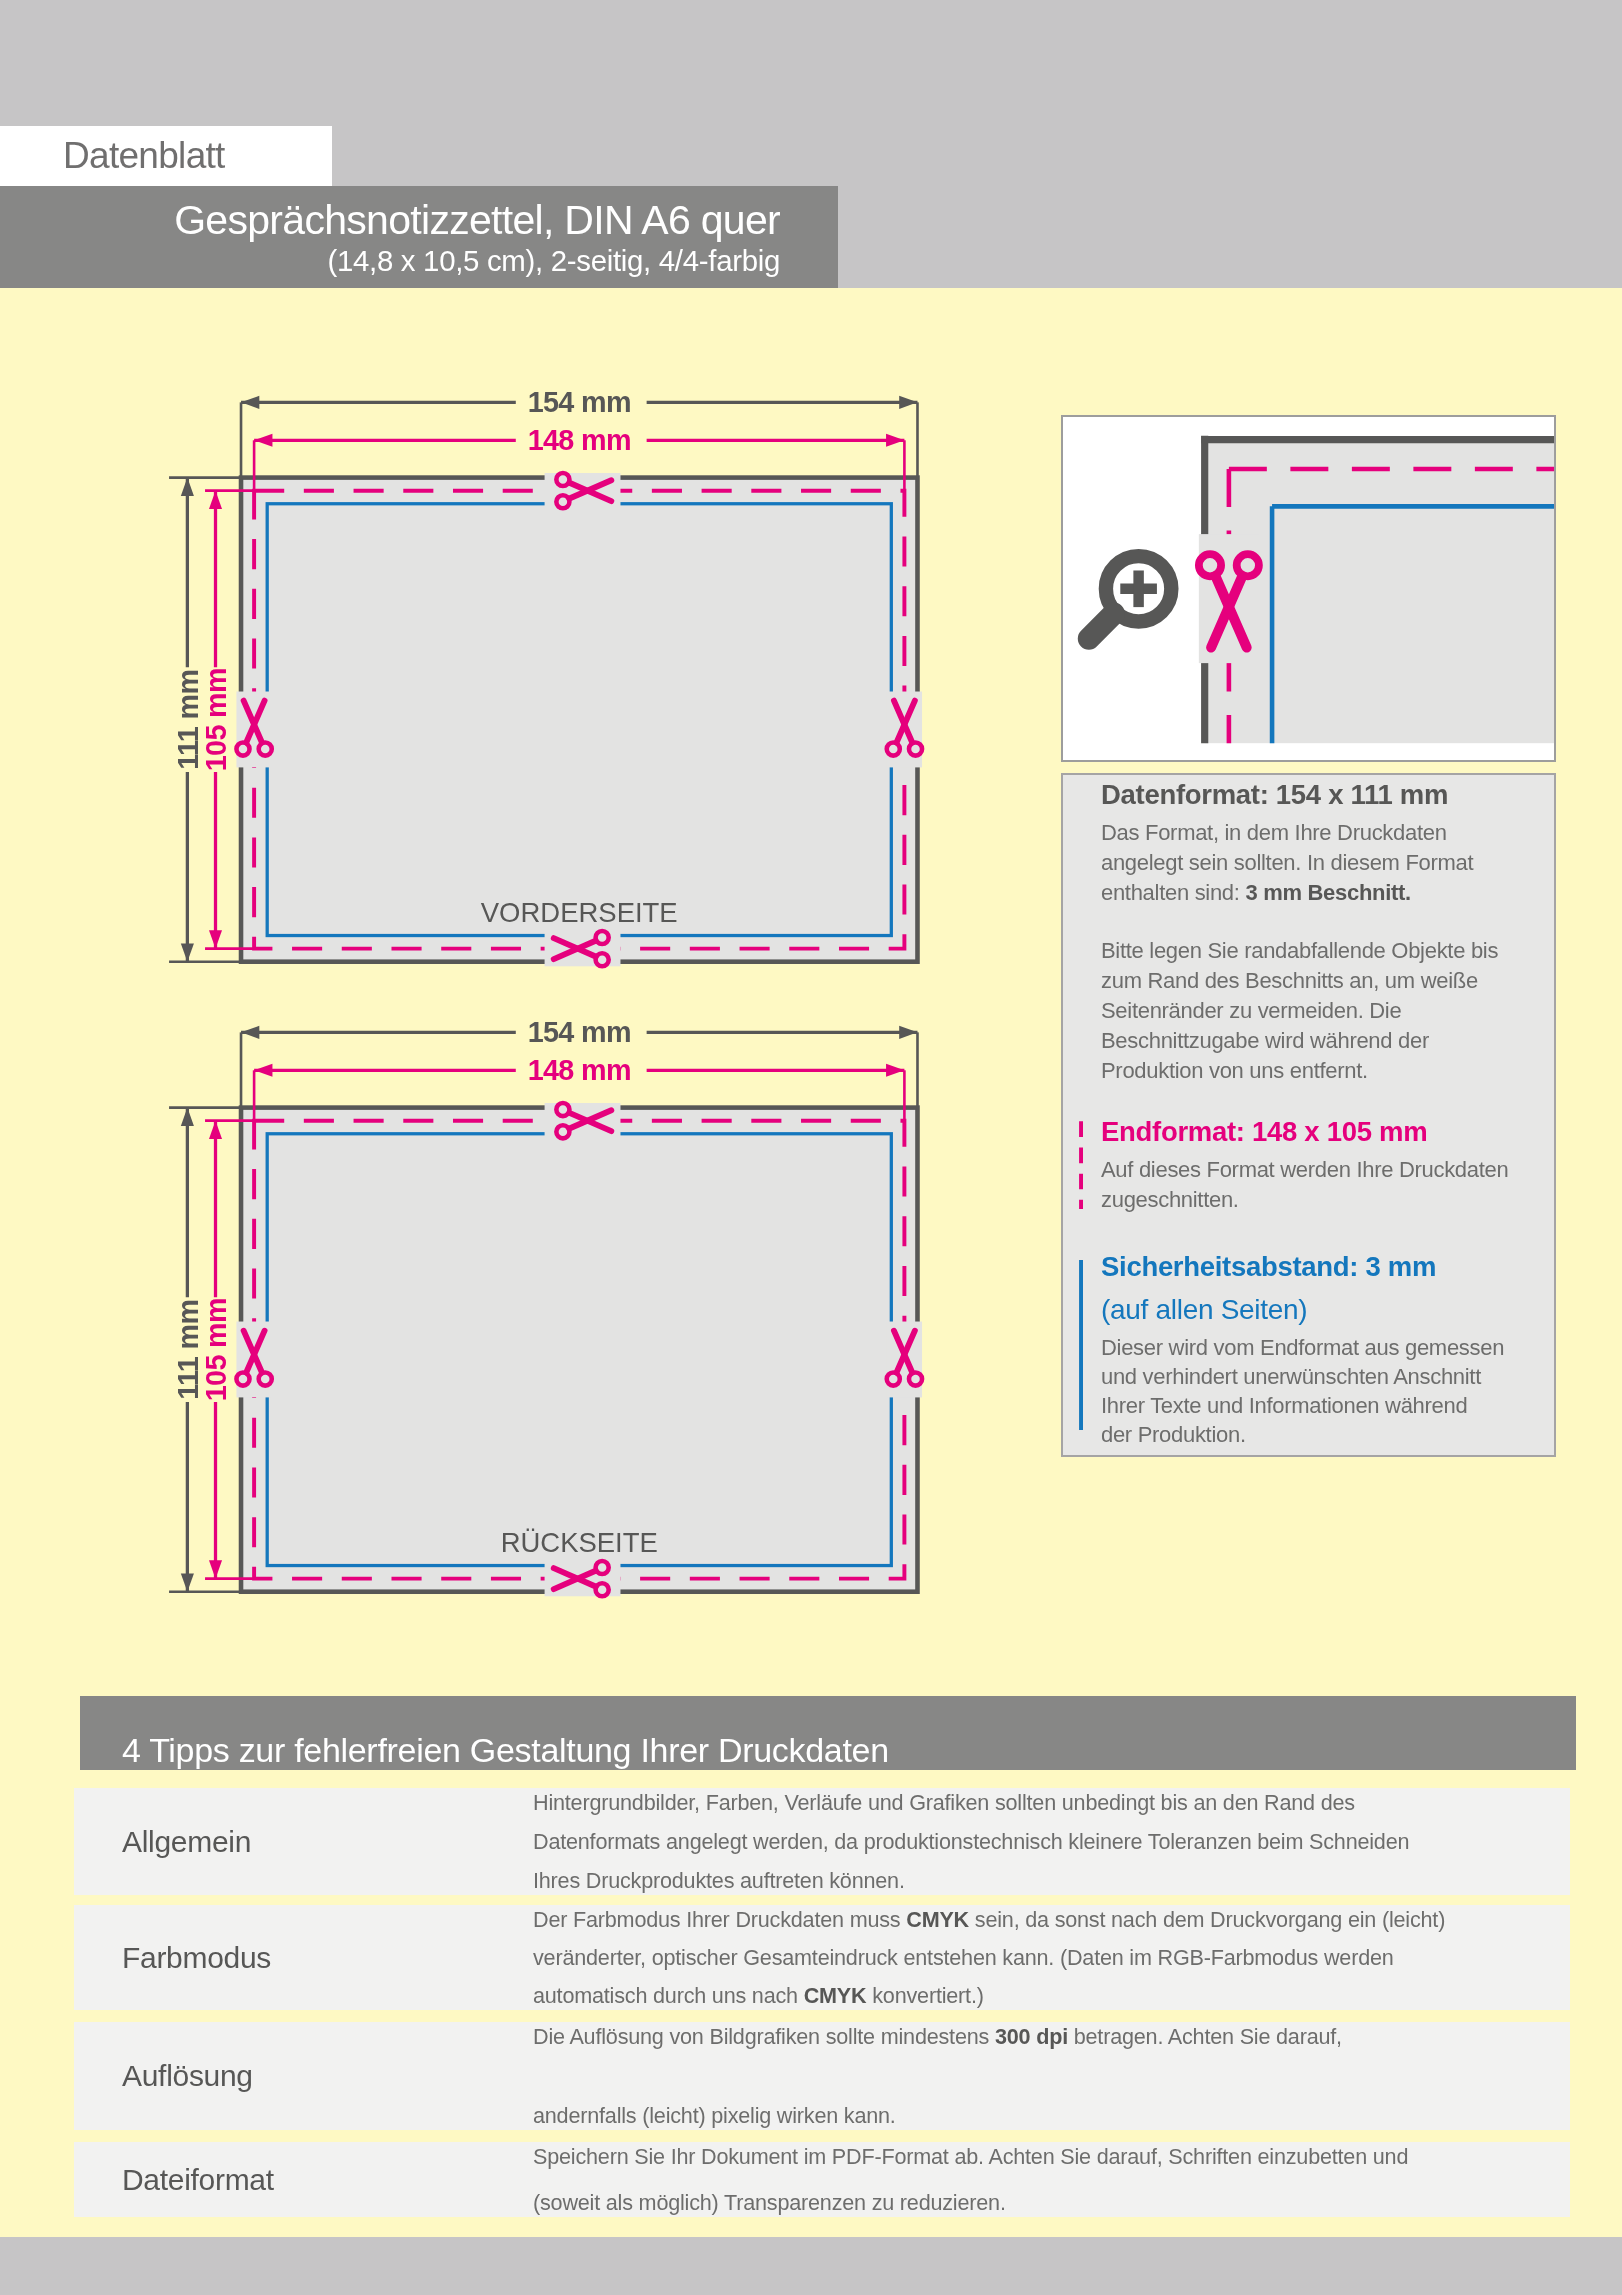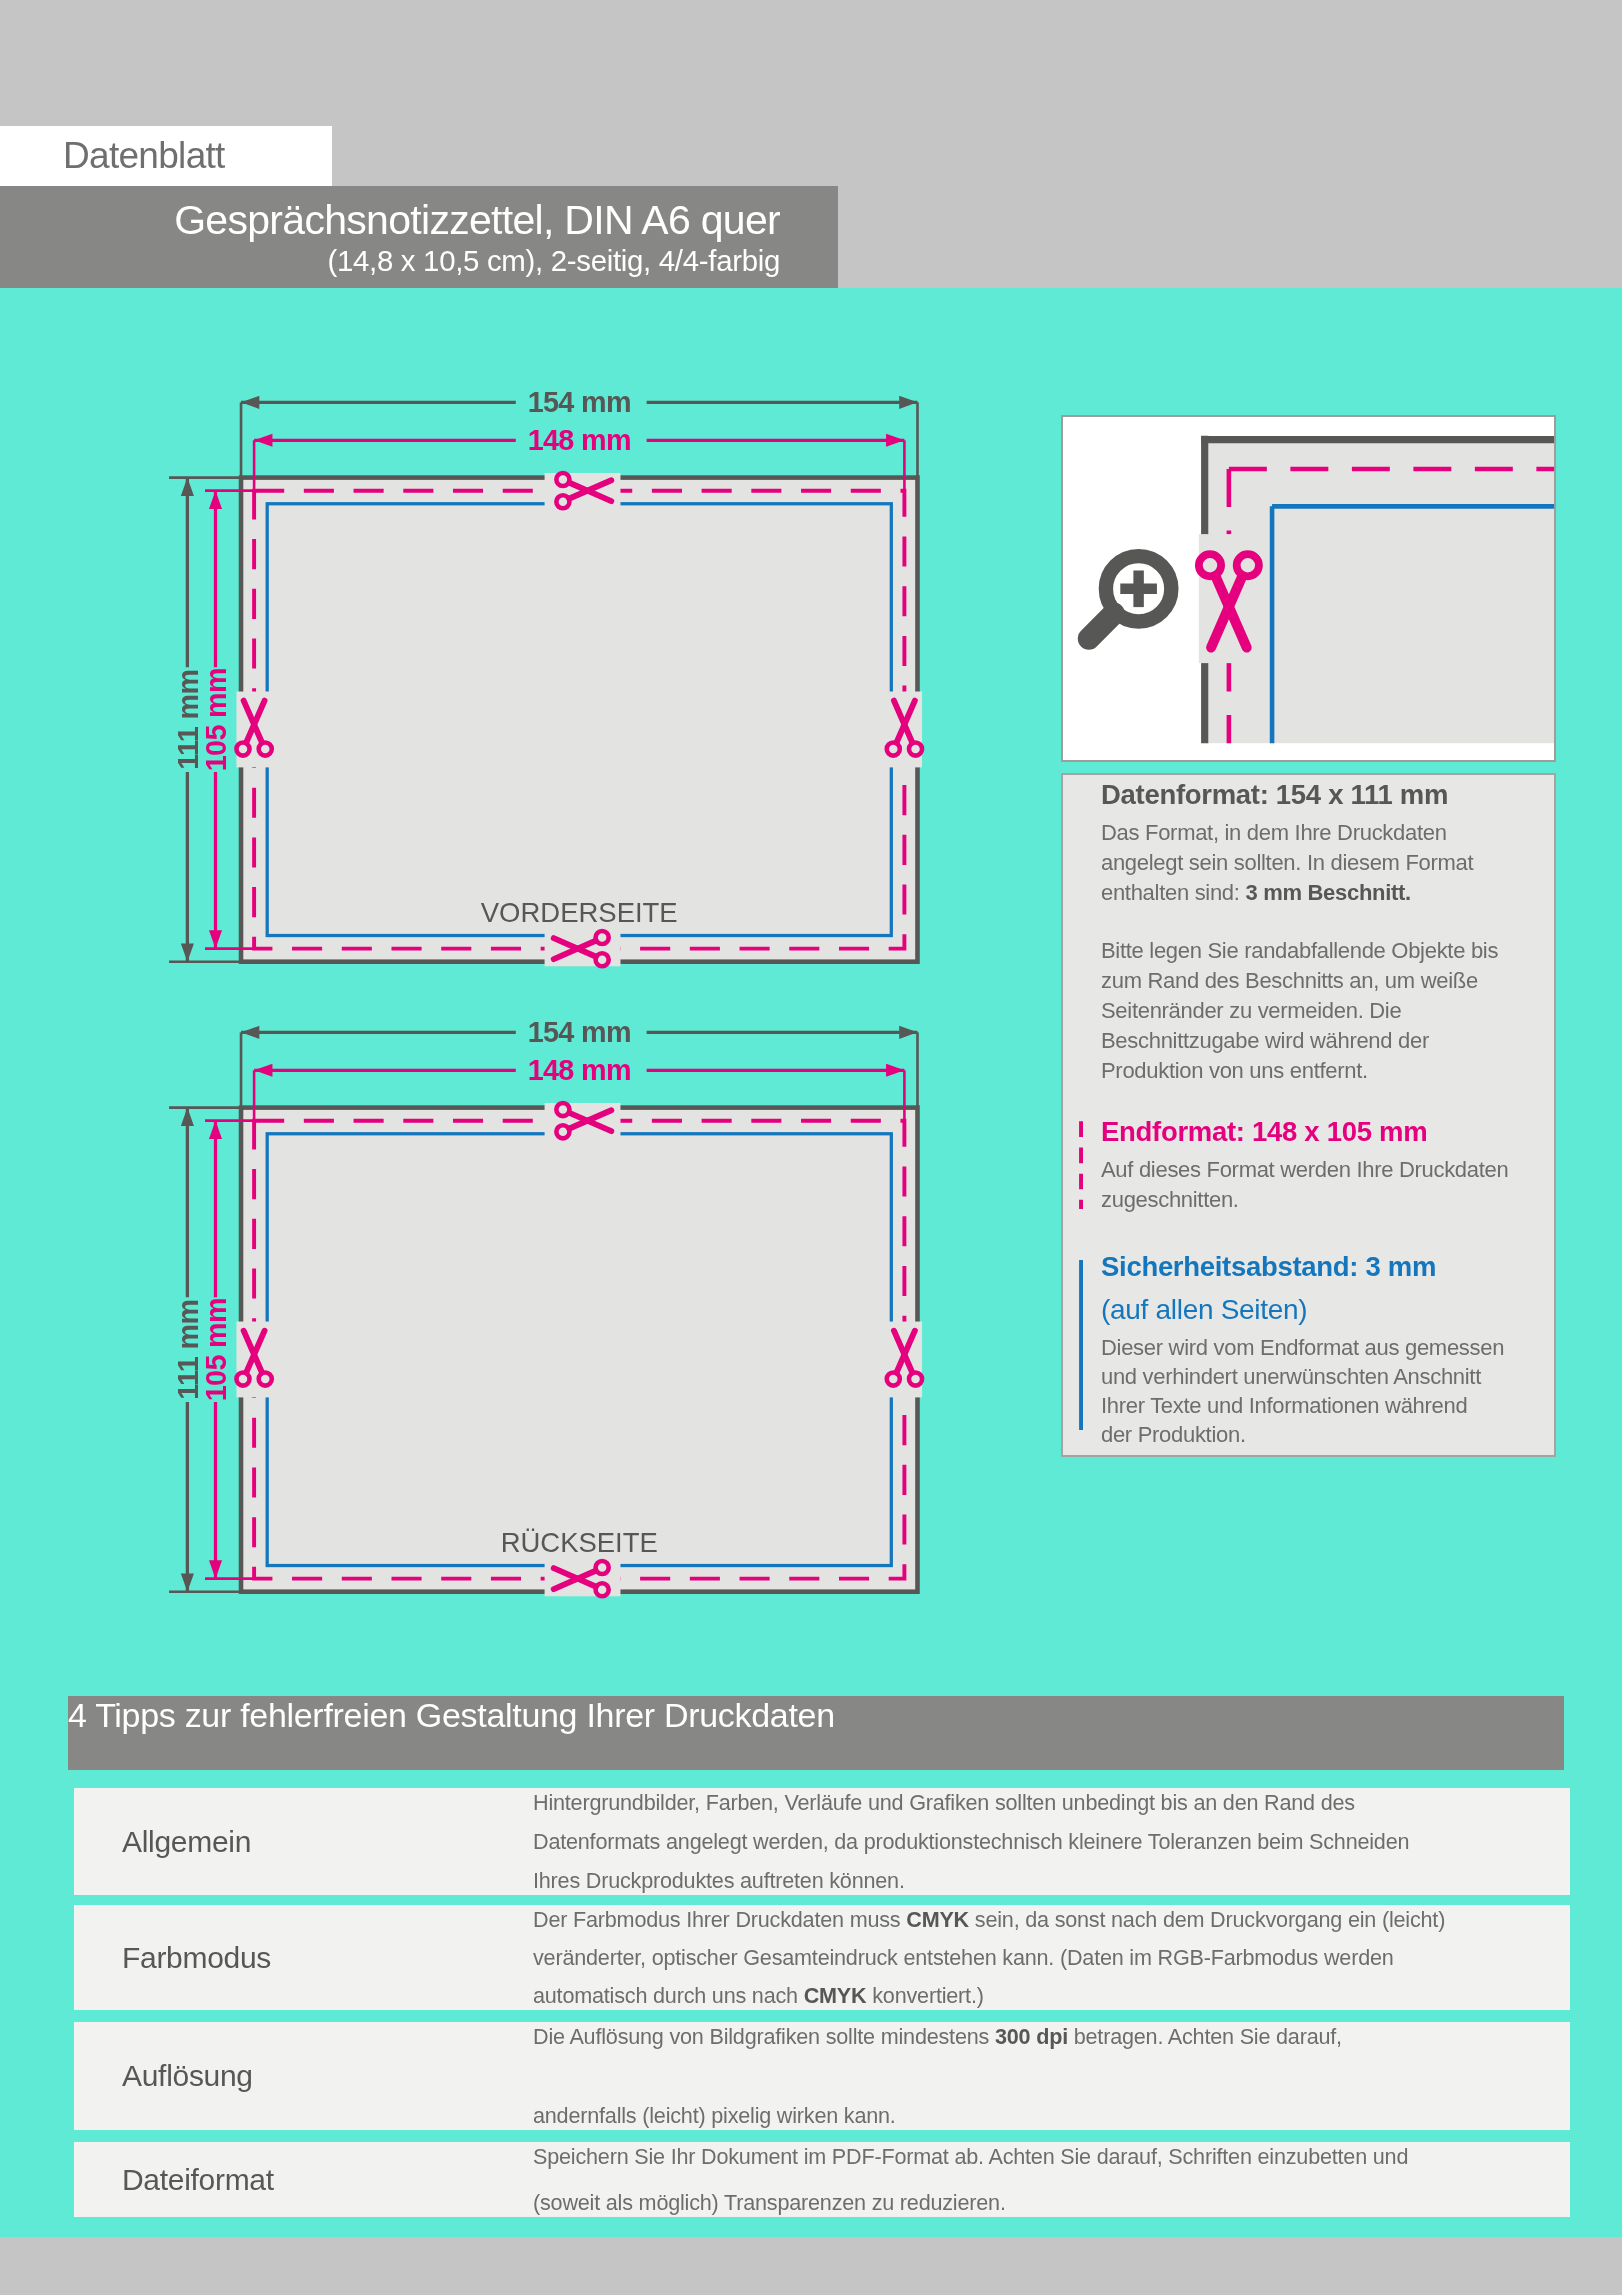--- a/index.html
+++ b/index.html
@@ -1,16 +1,16 @@
 <!DOCTYPE html>
 <html style="font-size:10.5px"><head>
 <meta charset="utf-8">
 <style>
   html,body{margin:0;padding:0;background:#ffffff;}
-  .page{position:relative;width:1623px;height:2295px;background:#5eead4;overflow:hidden;
+  .page{position:relative;width:1623px;height:2295px;background:#fef9c3;overflow:hidden;
         font-family:"Liberation Sans","DejaVu Sans",sans-serif;}
   .abs{position:absolute;}
   
   .band-top{left:0;top:0;width:1623px;height:288px;background:#c6c5c6;z-index:0;}
   .band-bottom{left:0;top:2237px;width:1623px;height:58px;background:#c6c5c6;z-index:0;}
   .datenblatt-box{left:0;top:126px;width:332px;height:60px;background:#ffffff;z-index:2;
       display:flex;align-items:center;padding-left:63px;box-sizing:border-box;}
   .datenblatt-box span{font-size:37px;color:#706f6f;letter-spacing:-0.7px;}
   .title-bar{left:0;top:186px;width:838px;height:102px;background:#878786;z-index:2;
       display:flex;flex-direction:column;justify-content:center;align-items:flex-end;
@@ -25,22 +25,22 @@
   .ip-blk{position:absolute;left:1101px;width:432px;z-index:2;}
   .ip-h{font-size:27.5px;font-weight:bold;color:#575756;letter-spacing:-0.3px;white-space:nowrap;}
   .ip-h.mag{color:#e5007d;}
   .ip-h.blu{color:#1477bd;}
   .ip-sub{font-size:28px;color:#1477bd;letter-spacing:-0.3px;white-space:nowrap;margin-top:11px;}
   .ip-p{margin-top:7px;}
   .ip-p .line{font-size:22px;line-height:30px;color:#6d6d6c;letter-spacing:-0.3px;white-space:nowrap;}
   .ip-p.tight .line{line-height:29px;}
   .b{font-weight:bold;color:#575756;}
   
-  .tips-bar{left:68px;top:1696px;width:1496px;height:74px;background:#878786;z-index:2;
-      display:flex;align-items:flex-start;box-sizing:border-box;}
+  .tips-bar{left:80px;top:1696px;width:1496px;height:74px;background:#878786;z-index:2;
+      display:flex;align-items:flex-end;padding-left:42px;box-sizing:border-box;}
   .tips-bar span{font-size:34px;color:#ffffff;letter-spacing:-0.3px;white-space:nowrap;}
   .tip-row{left:74px;width:1496px;background:#f2f2f1;z-index:2;}
   .tip-row.r1{top:1788px;height:107px;}
   .tip-row.r2{top:1905px;height:105px;}
   .tip-row.r3{top:2022px;height:108px;}
   .tip-row.r4{top:2142px;height:75px;}
   .tip-label{position:absolute;left:48px;top:0;height:100%;display:flex;align-items:center;
       font-size:30px;color:#575756;letter-spacing:-0.3px;white-space:nowrap;}
   .tip-body{position:absolute;left:459px;top:0;height:100%;display:flex;flex-direction:column;justify-content:space-between;}
   .tip-body .line{font-size:21.6px;line-height:29px;color:#6d6d6c;letter-spacing:-0.2px;white-space:nowrap;}

